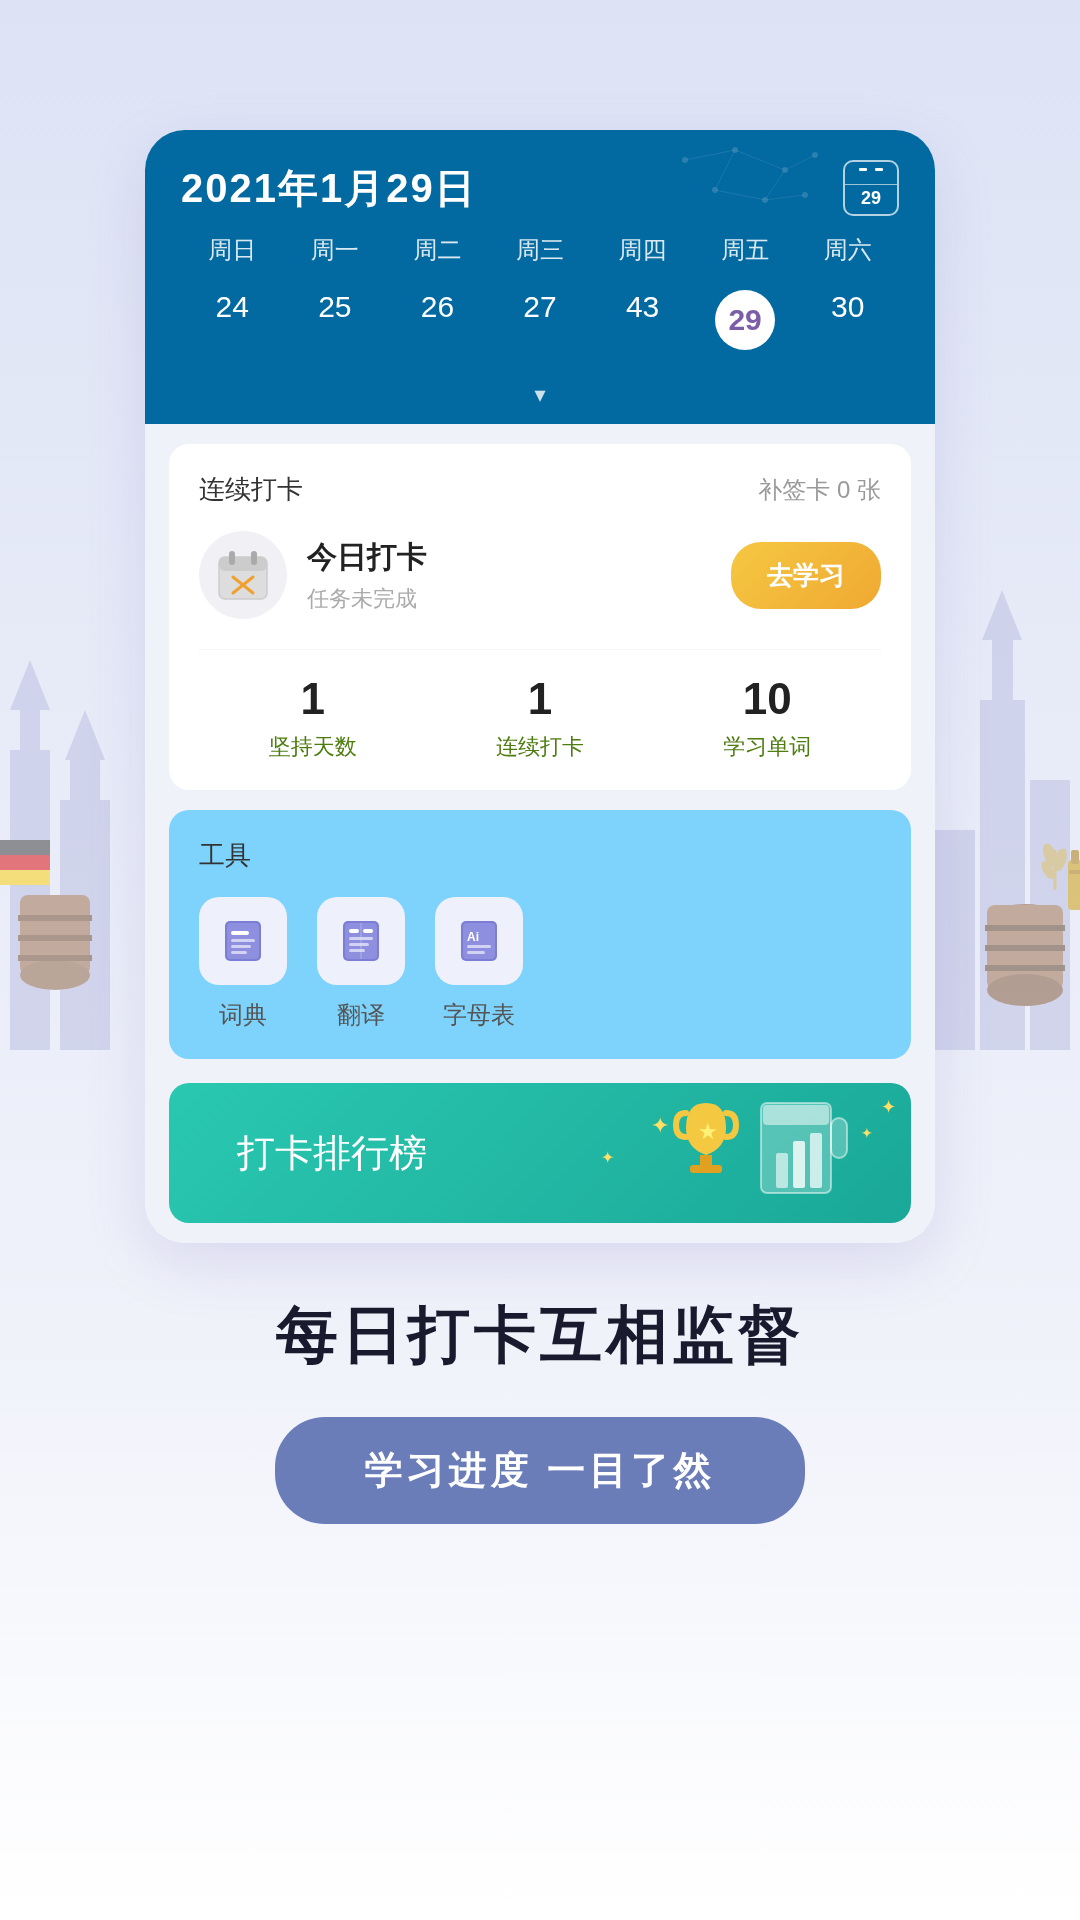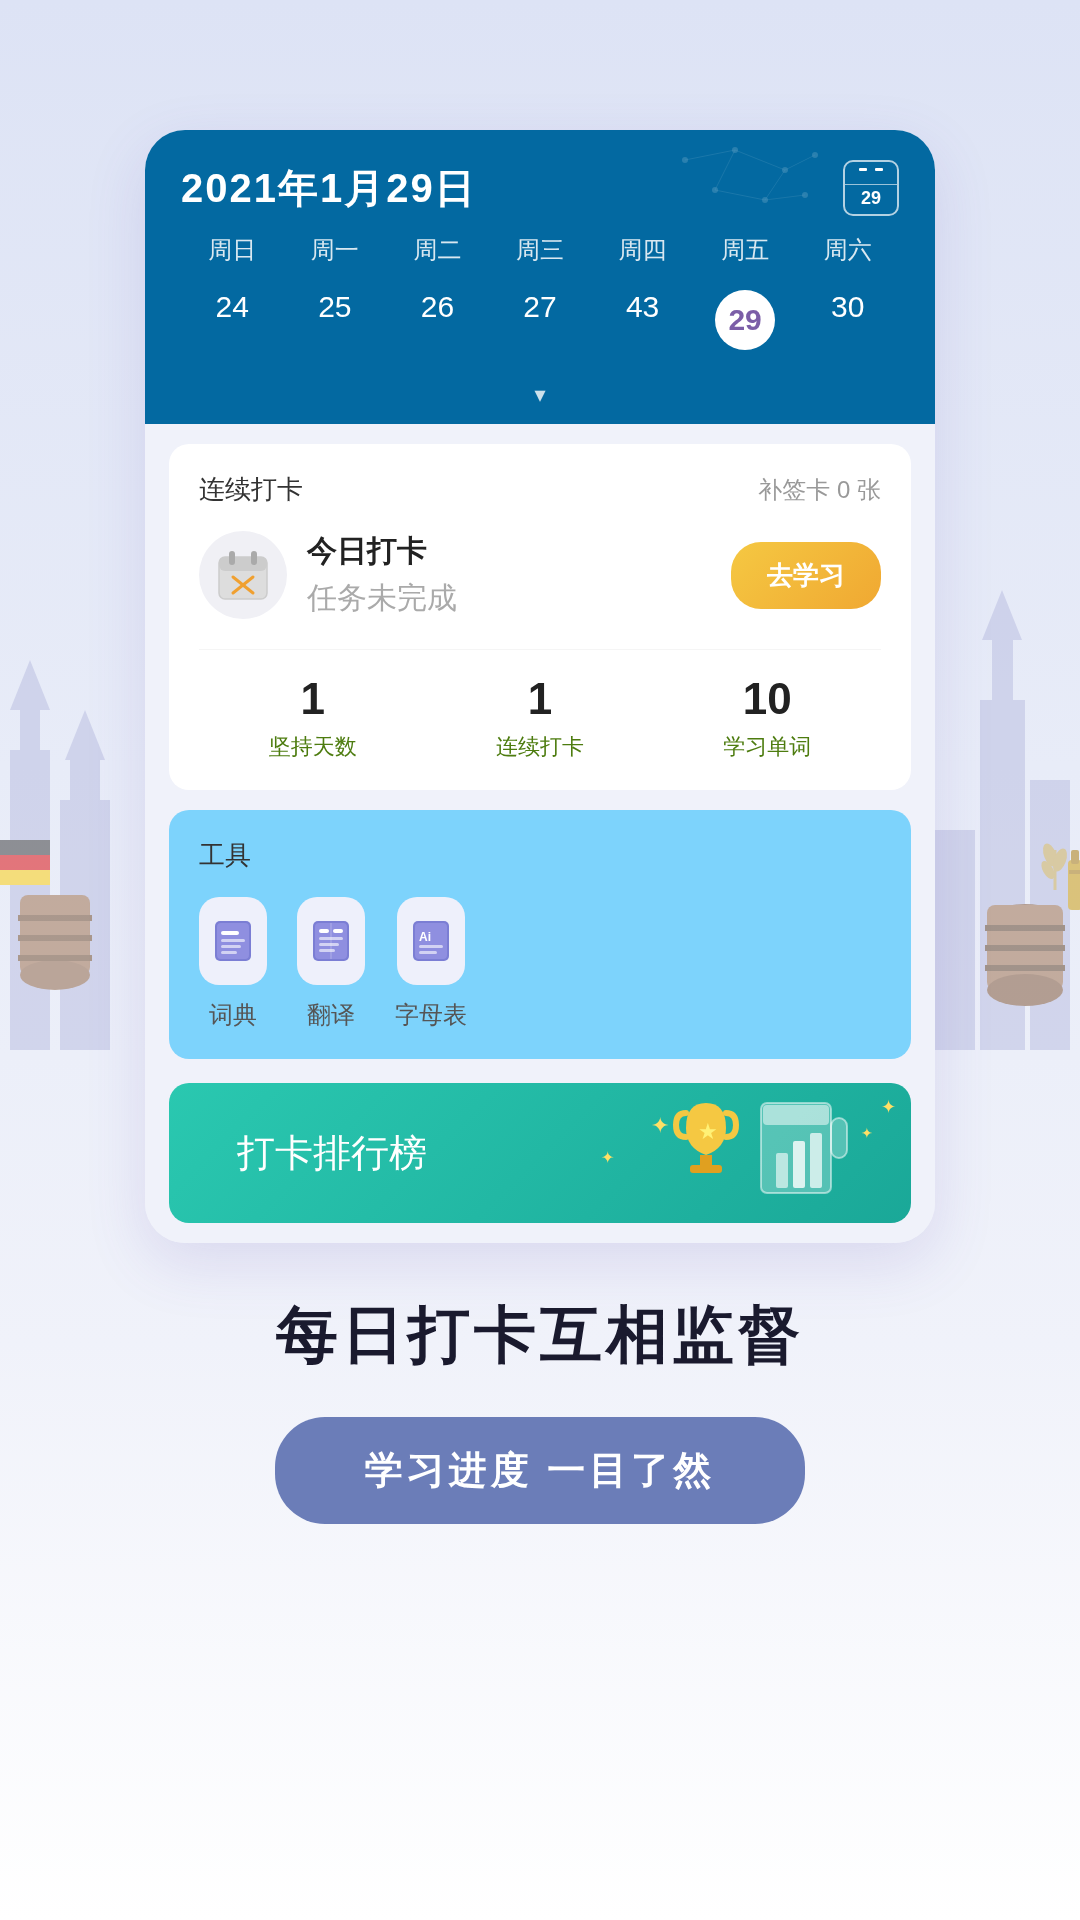--- a/index.html
+++ b/index.html
@@ -193,21 +193,21 @@
     .punch-info {
       flex: 1;
     }
     .punch-info-title {
       font-size: 30px;
       font-weight: bold;
       color: #222;
       margin-bottom: 6px;
     }
     .punch-info-sub {
-      font-size: 30px;
+      font-size: 22px;
       color: #aaa;
     }
     .go-study-btn {
       background: linear-gradient(135deg, #f5c842, #f0a832);
       color: #fff;
       border: none;
       border-radius: 30px;
       padding: 16px 36px;
       font-size: 26px;
       font-weight: bold;
@@ -253,21 +253,21 @@
       display: flex;
       gap: 30px;
     }
     .tool-item {
       display: flex;
       flex-direction: column;
       align-items: center;
       cursor: pointer;
     }
     .tool-icon-wrap {
-      width: 68px;
+      width: 88px;
       height: 88px;
       background: #eef0fb;
       border-radius: 20px;
       display: flex;
       align-items: center;
       justify-content: center;
       margin-bottom: 14px;
     }
     .tool-label {
       font-size: 24px;

